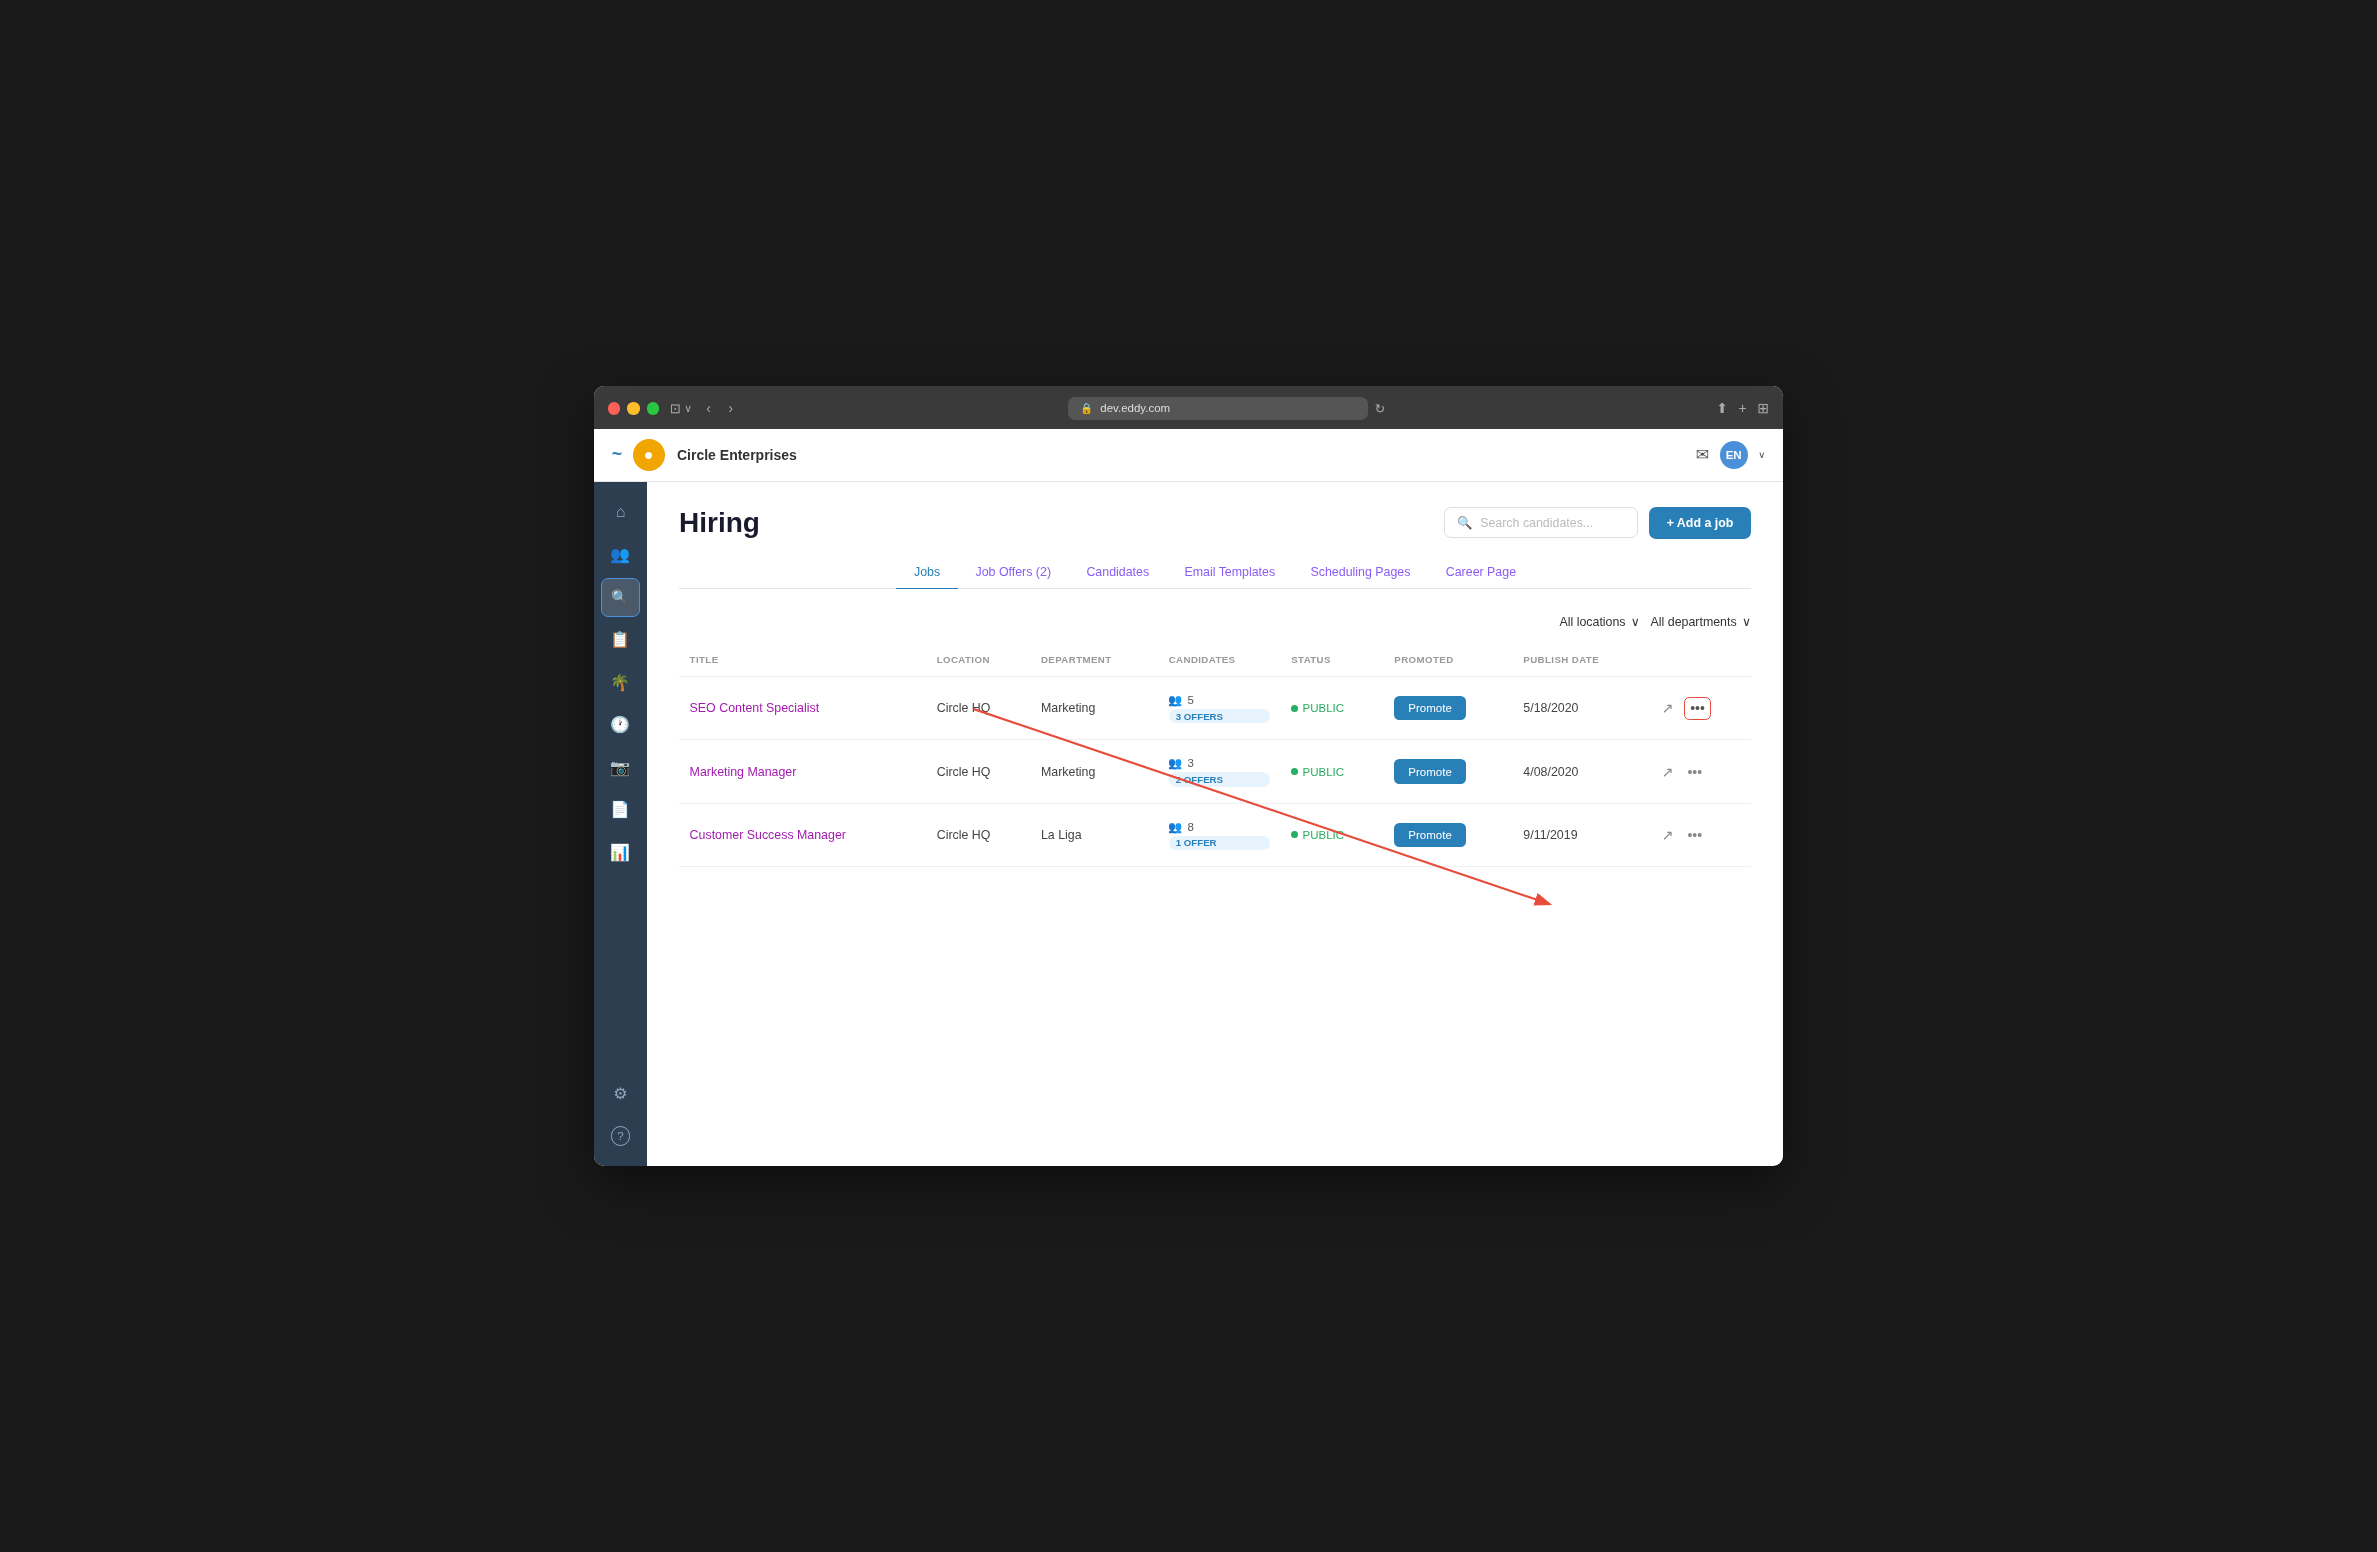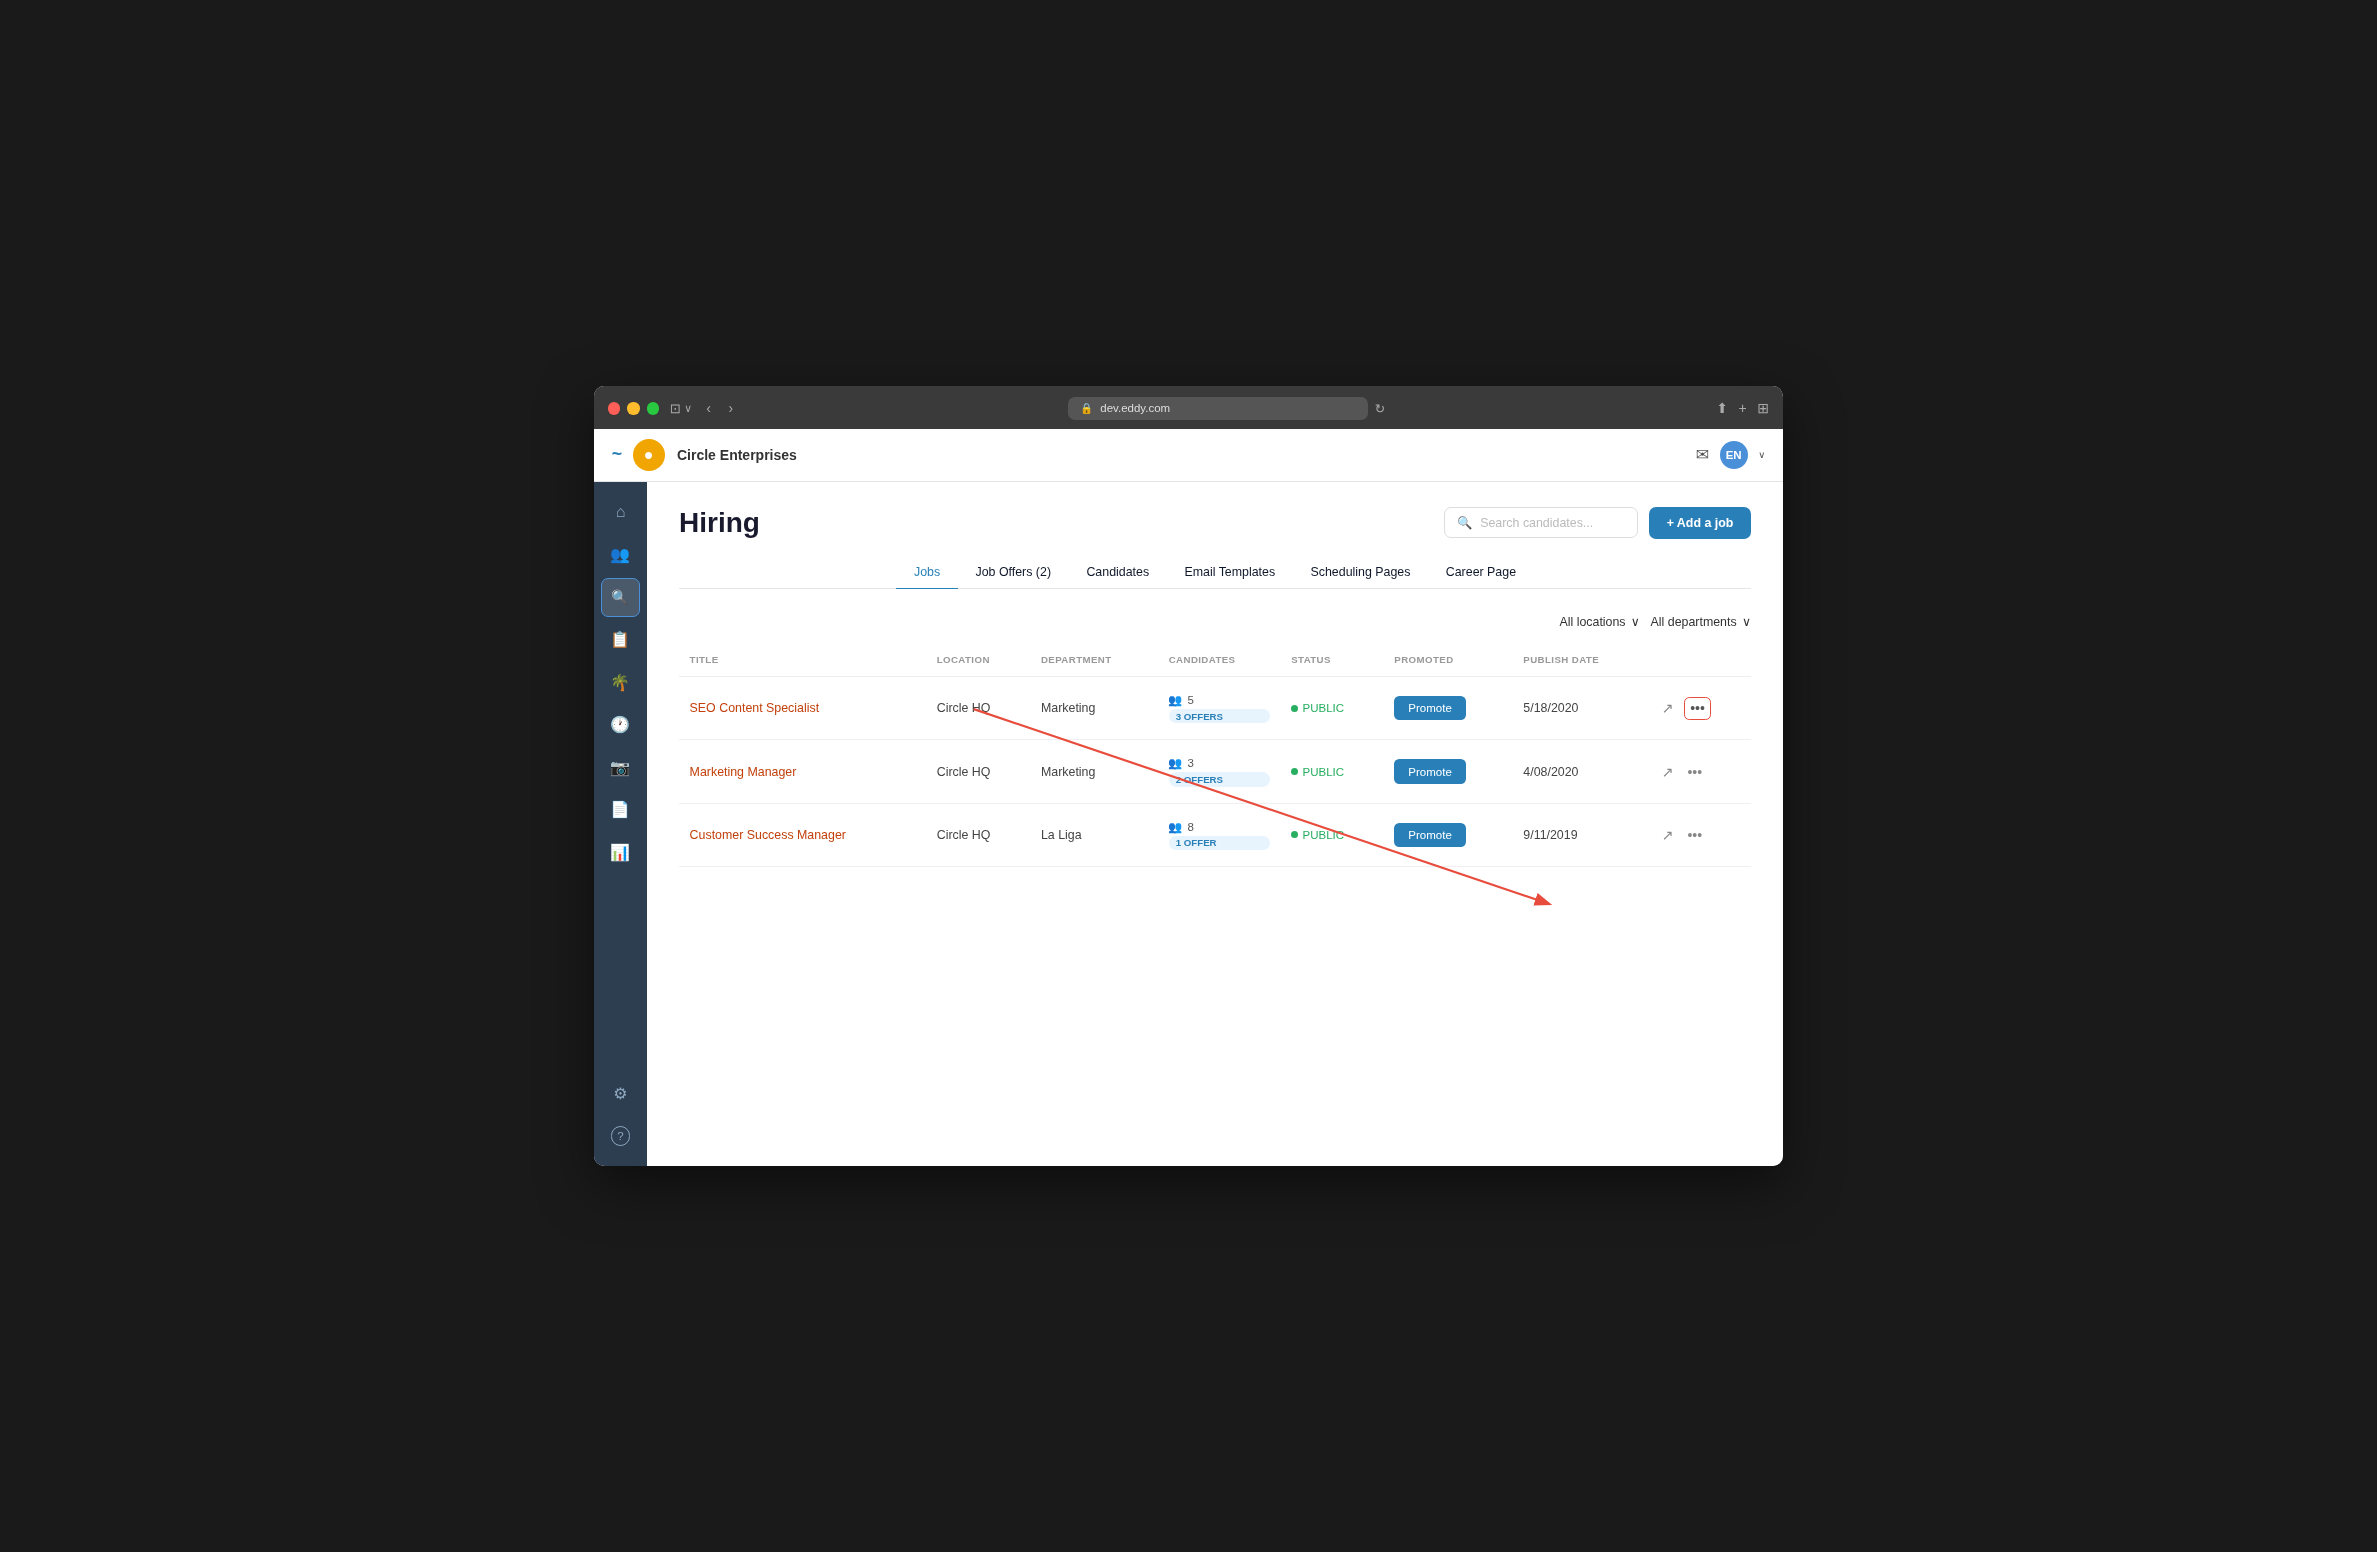--- a/index.html
+++ b/index.html
@@ -128,21 +128,21 @@
     .search-icon { color: #999; font-size: 12.4px; }
     .add-job-btn {
       background: #2980b9; color: white; border: none; border-radius: 7px;
       padding: 8.8px 17.7px; font-size: 12.4px; font-weight: 600; cursor: pointer;
       display: flex; align-items: center; gap: 5.3px;
     }
 
     
     .tabs { display: flex; gap: 0; border-bottom: 0.9px solid #e5e5e5; margin-bottom: 25px; justify-content: center; }
     .tab {
-      padding: 8.8px 17.7px; font-size: 12.4px; color: #0f172a; cursor: pointer;
+      padding: 8.8px 17.7px; font-size: 12.4px; color: #8b5cf6; cursor: pointer;
       border-bottom: 1.8px solid transparent; margin-bottom: -0.9px;
     }
     .tab.active { color: #2980b9; border-bottom-color: #2980b9; font-weight: 500; }
 
     
     .filter-row { display: flex; justify-content: center; gap: 5.3px; margin-bottom: 21px; }
     .filter-btn {
       padding: 8.8px 21px; border-radius: 21px; border: 1.3px solid #b3d4ee;
       background: #e8f4fd; color: #2980b9; font-size: 12.4px; font-weight: 500;
       cursor: pointer;
@@ -162,21 +162,21 @@
     .jobs-table { width: 100%; border-collapse: collapse; }
     .jobs-table th {
       text-align: left; font-size: 9.7px; font-weight: 600; color: #999;
       letter-spacing: 0.4px; text-transform: uppercase;
       padding: 7px 10.6px 10.6px 10.6px; border-bottom: 0.9px solid #eee;
     }
     .jobs-table td {
       padding: 16px 10.6px; border-bottom: 0.9px solid #f0f0f0;
       font-size: 12.4px; color: #444; vertical-align: middle;
     }
-    .job-title-link { color: #c2410c; text-decoration: none; font-weight: 500; }
+    .job-title-link { color: #a21caf; text-decoration: none; font-weight: 500; }
 
     .candidates-cell { display: flex; flex-direction: column; gap: 1.8px; }
     .candidates-count { display: flex; align-items: center; gap: 4.4px; font-size: 11.5px; color: #555; }
     .people-icon { color: #888; font-size: 11.5px; }
     .offers-badge {
       background: #e8f4fd; color: #2980b9; font-size: 9.7px; font-weight: 600;
       padding: 1.8px 7px; border-radius: 8.8px; display: inline-block;
     }
 
     .status-badge {

